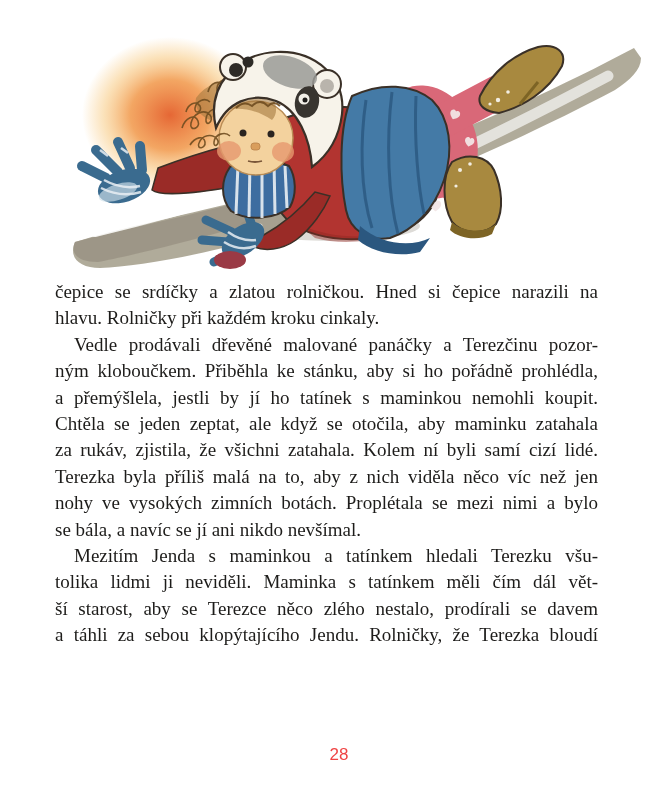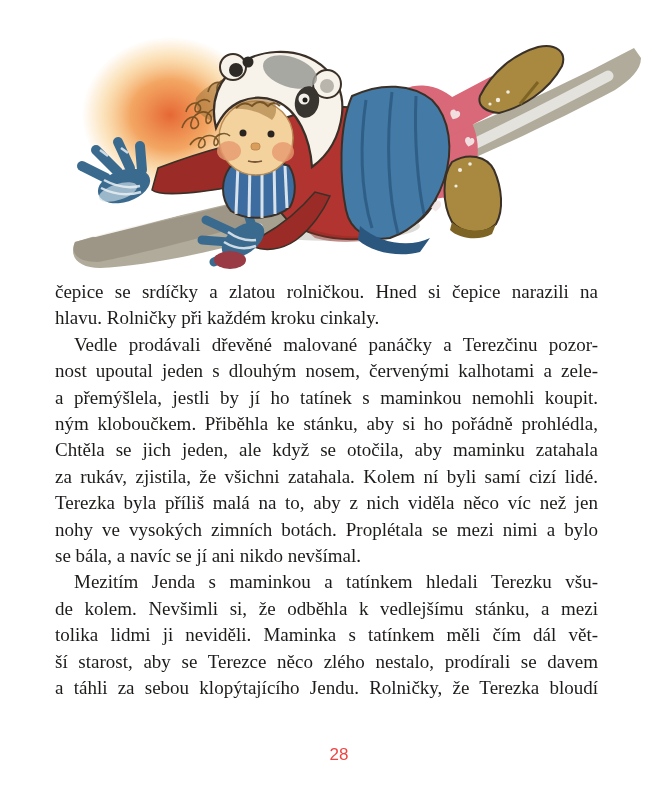--- a/index.html
+++ b/index.html
@@ -197,30 +197,28 @@
         <circle cx="305" cy="100" r="2.5" fill="#1e1c1a"></circle>
       </g>
     </g>
   </svg>
 
   <div class="text-block">
     <div class="line jl">čepice se srdíčky a zlatou rolničkou. Hned si čepice narazili na</div>
     <div class="line ll">hlavu. Rolničky při každém kroku cinkaly.</div>
 
     <div class="line jl in">Vedle prodávali dřevěné malované panáčky a Terezčinu pozor-</div>
-    <div class="line jl">nost upoutal jeden s dlouhým nosem, červenými kalhotami a zele-</div>
+    <div class="line jl">ným kloboučkem. Přiběhla ke stánku, aby si ho pořádně prohlédla,</div>
     <div class="line jl">a přemýšlela, jestli by jí ho tatínek s maminkou nemohli koupit.</div>
-    <div class="line jl">ným kloboučkem. Přiběhla ke stánku, aby si ho pořádně prohlédla,</div>
-    <div class="line jl">Chtěla se jich jeden, ale když se otočila, aby maminku zatahala</div>
+    <div class="line jl">Chtěla se jeden zeptat, ale když se otočila, aby maminku zatahala</div>
     <div class="line jl">za rukáv, zjistila, že všichni zatahala. Kolem ní byli samí cizí lidé.</div>
     <div class="line jl">Terezka byla příliš malá na to, aby z nich viděla něco víc než jen</div>
     <div class="line jl">nohy ve vysokých zimních botách. Proplétala se mezi nimi a bylo</div>
     <div class="line ll">se bála, a navíc se jí ani nikdo nevšímal.</div>
 
     <div class="line jl in">Mezitím Jenda s maminkou a tatínkem hledali Terezku všu-</div>
-    <div class="line jl">de kolem. Nevšimli si, že odběhla k vedlejšímu stánku, a mezi</div>
     <div class="line jl">tolika lidmi ji neviděli. Maminka s tatínkem měli čím dál vět-</div>
     <div class="line jl">ší starost, aby se Terezce něco zlého nestalo, prodírali se davem</div>
     <div class="line jl">a táhli za sebou klopýtajícího Jendu. Rolničky, že Terezka bloudí</div>
   </div>
 
   <div class="page-number">28</div>
 </div>
 
 </body></html>

